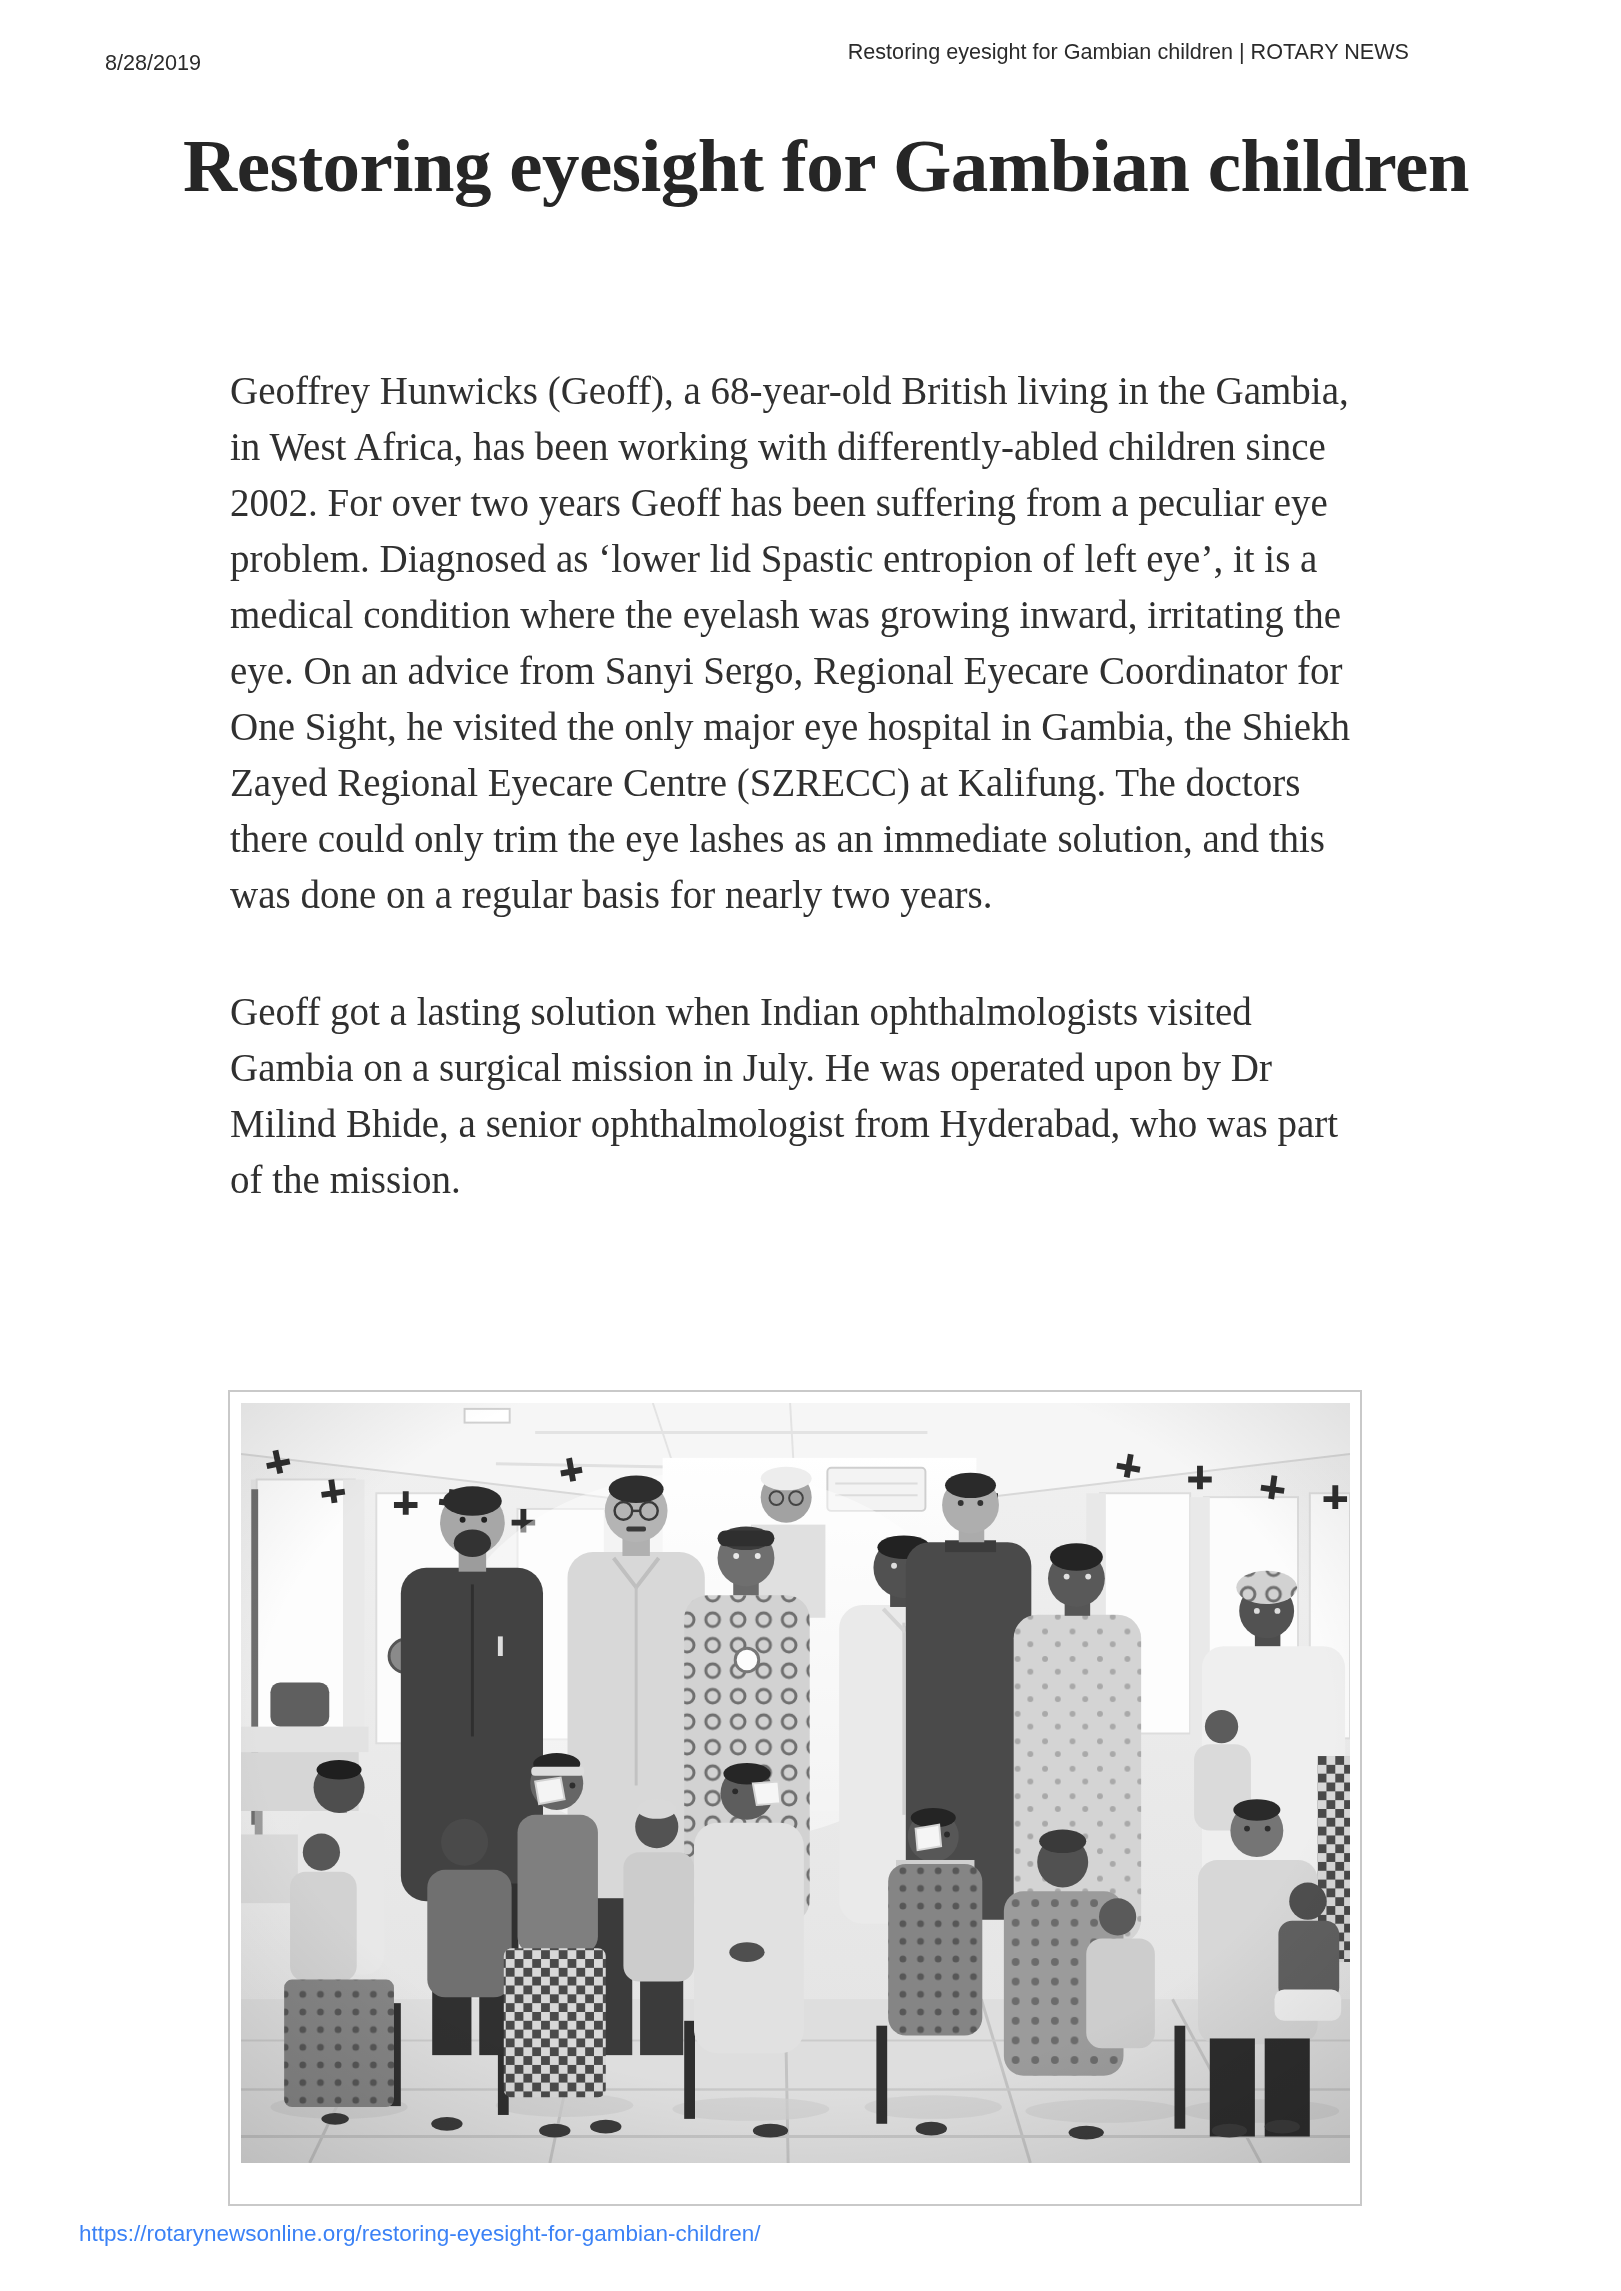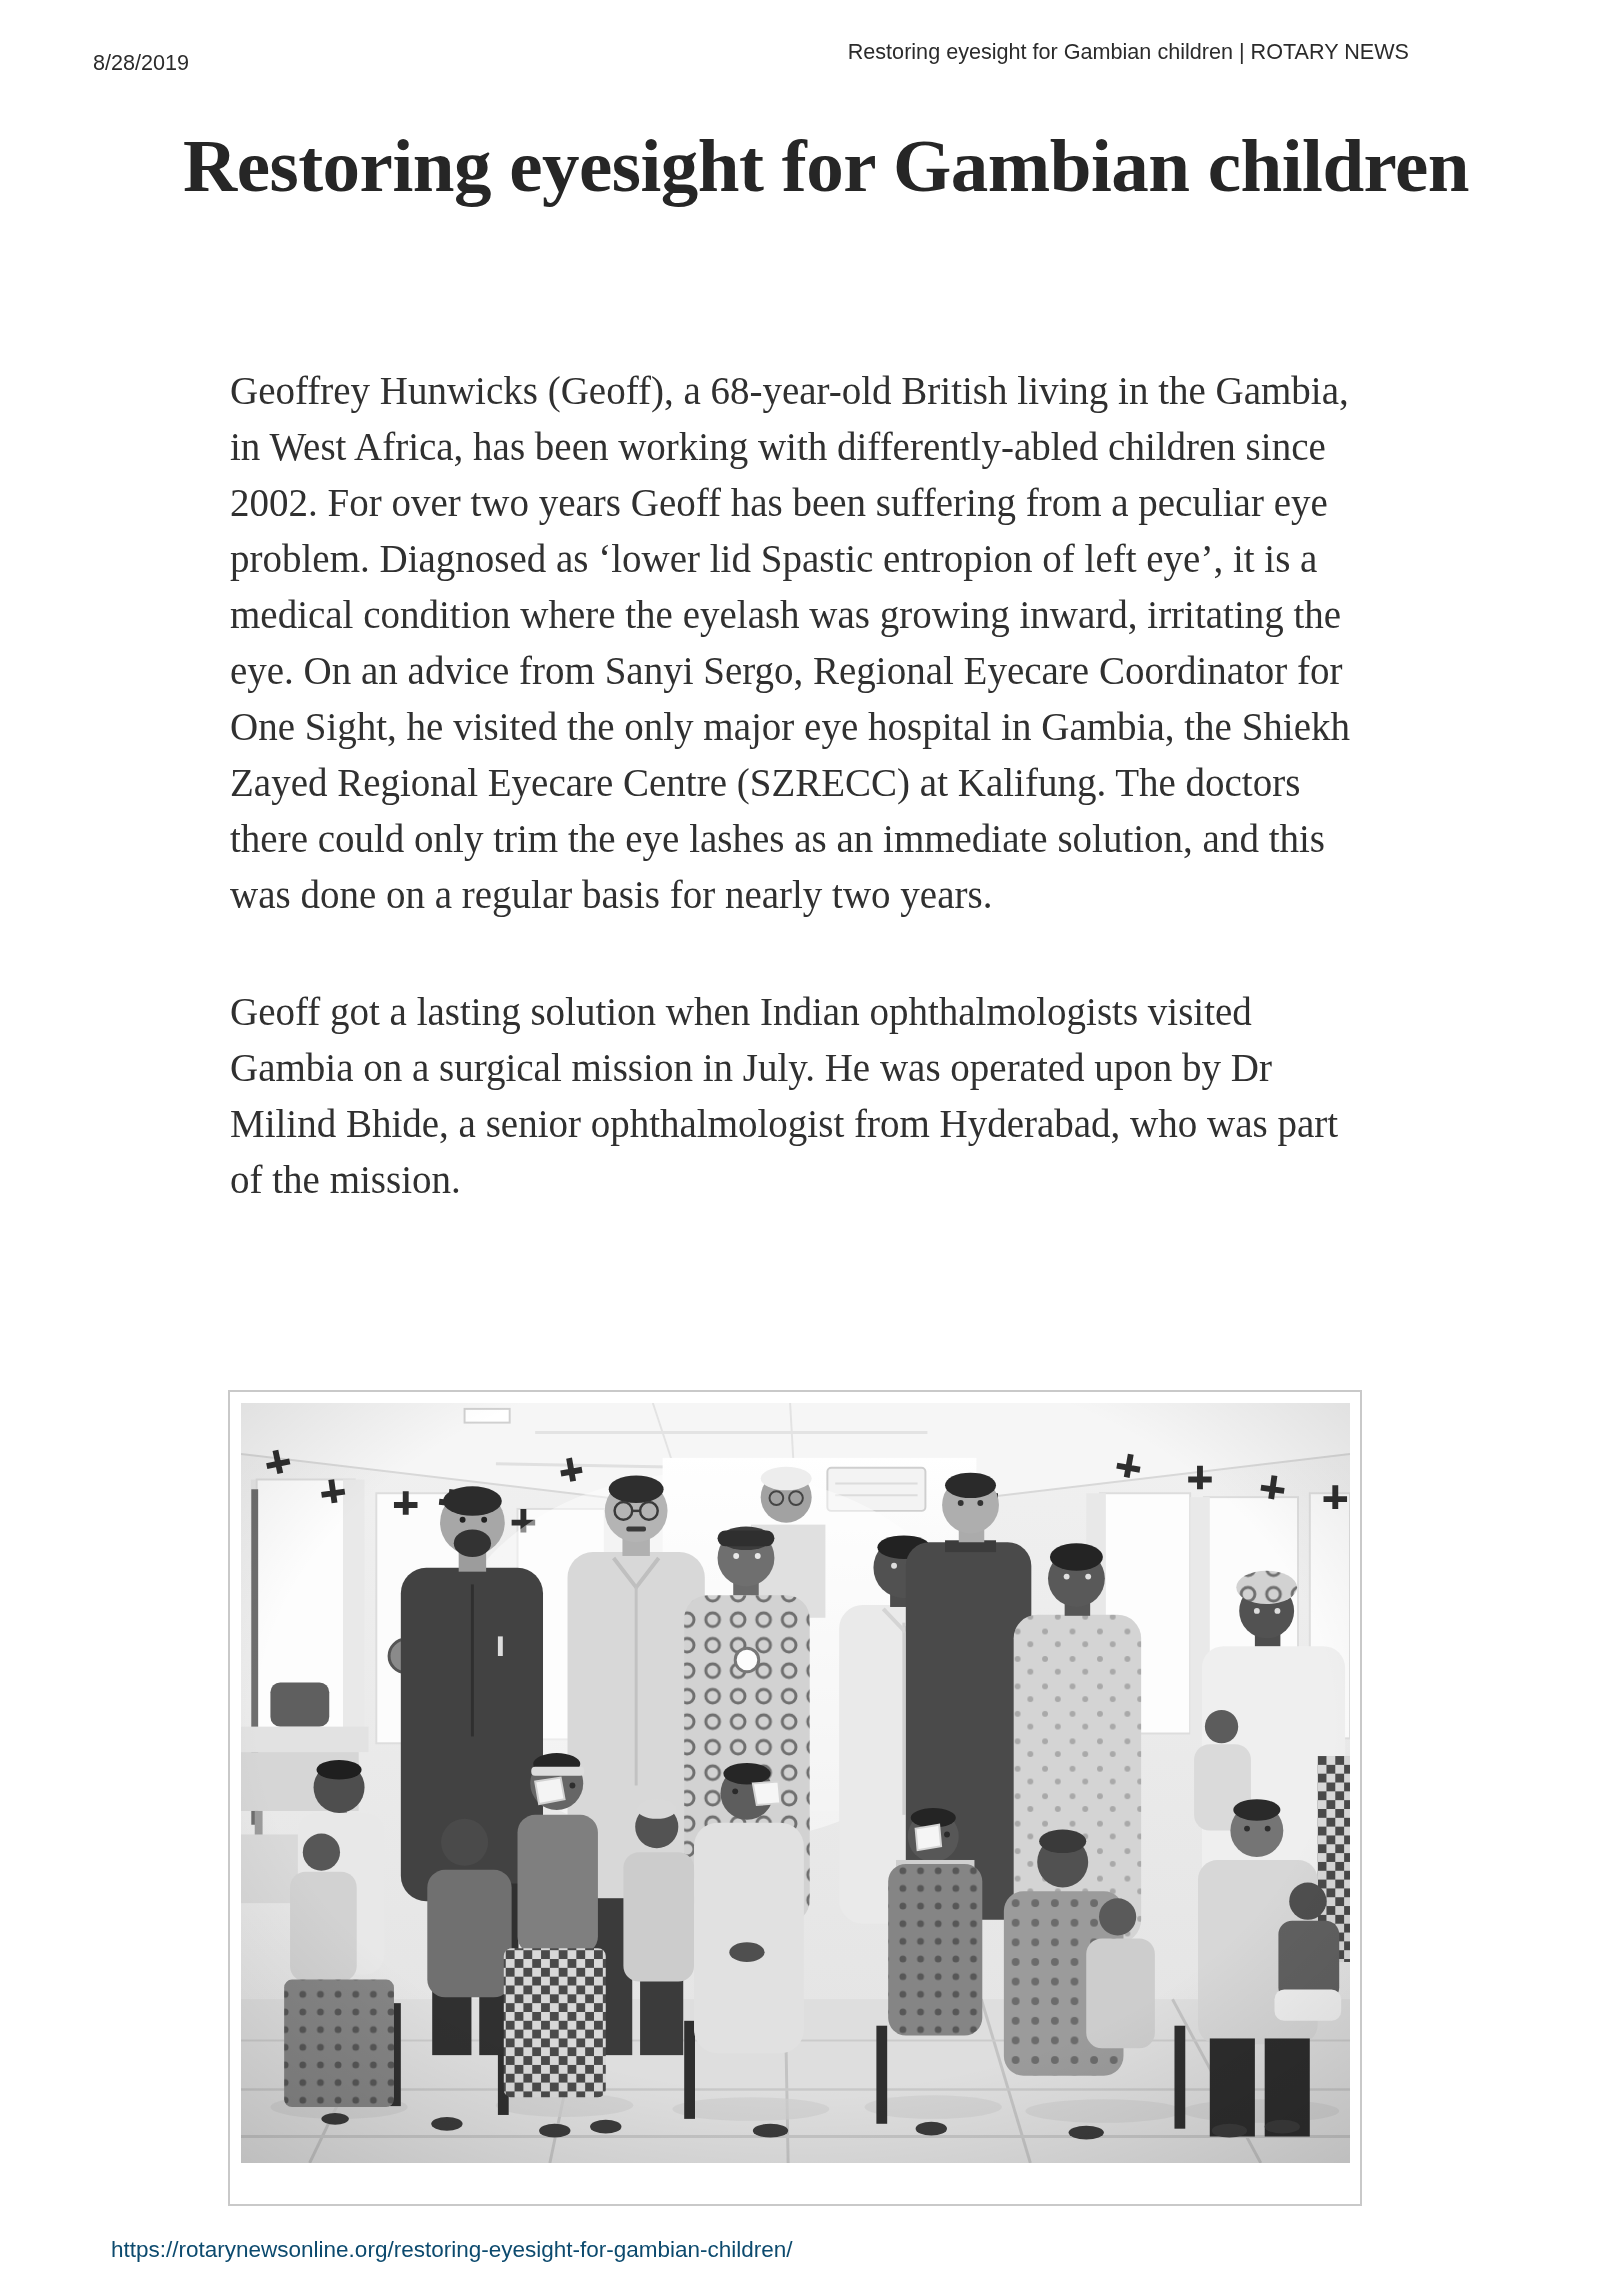--- a/index.html
+++ b/index.html
@@ -9,20 +9,21 @@
     background:#ffffff;
     overflow:hidden;
     font-family:"Liberation Sans", sans-serif;
   }
   .meta{
     position:absolute;
     font-family:"Liberation Sans", sans-serif;
     font-size:21.6px;line-height:27.4px;
     color:#2b2b2b;
     white-space:nowrap;
+    margin-left:12px;
   }
   .meta-date{left:93px;top:49px;}
   .meta-title{right:212px;top:38px;}
   .headline{
     position:absolute;
     left:183px;top:123px;width:1353px;
     margin:0;
     font-family:"Liberation Serif", serif;
     font-weight:700;
     font-size:75px;line-height:85px;
@@ -43,26 +44,25 @@
     width:1134px;height:816px;
     box-sizing:border-box;
     margin:0;
     border:2px solid #c9c9c9;
     background:#ffffff;
     padding:10.8px 10.8px 42px 10.8px;
   }
   .photo-frame svg{display:block;width:1109px;height:760px;}
   .footer-url{
     position:absolute;
-    left:111px;top:2219px;
+    left:79px;top:2219px;
     font-family:"Liberation Sans", sans-serif;
     font-size:22.5px;line-height:29px;
-    color:#0c4a6e;
+    color:#3b82f6;
     white-space:nowrap;
-    margin-top:16px;
   }
 </style>
 </head>
 <body>
 
 <div class="page">
 
   <header>
     <span class="meta meta-date">8/28/2019</span>
     <span class="meta meta-title">Restoring eyesight for Gambian children | ROTARY NEWS</span>

